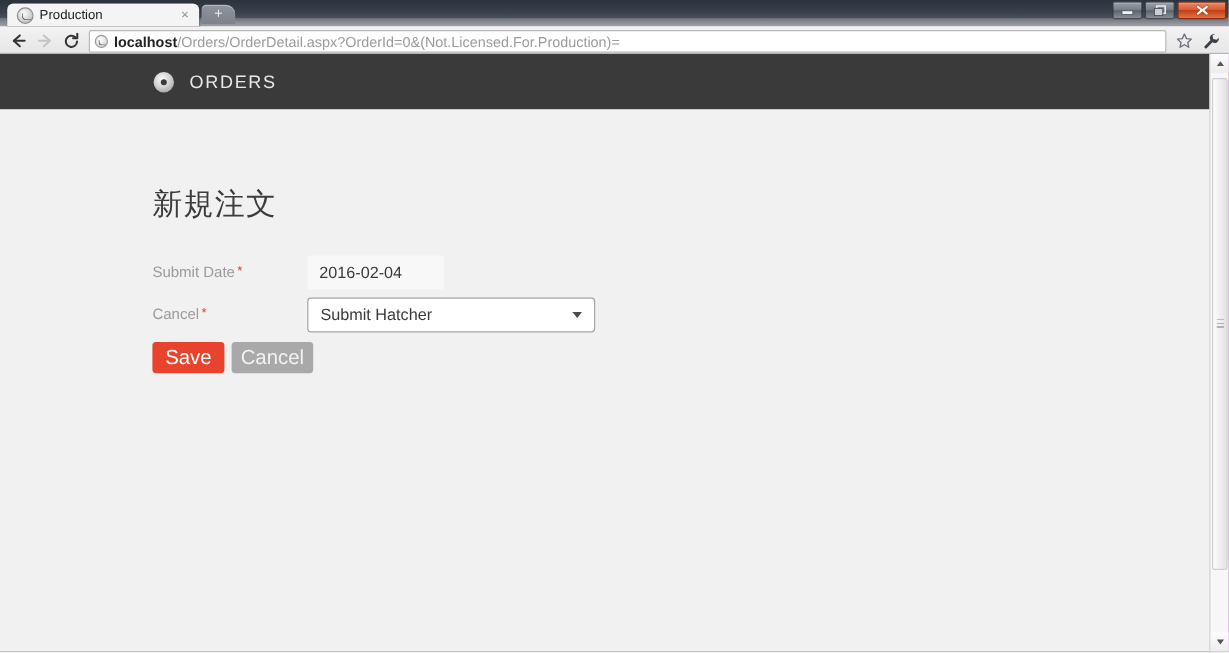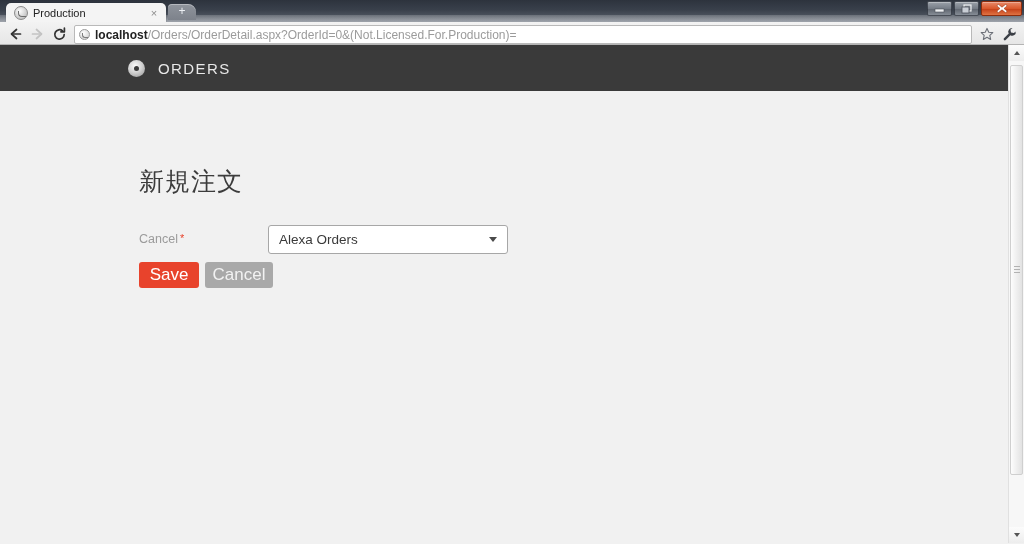--- a/index.html
+++ b/index.html
@@ -237,21 +237,21 @@
     background: #3a3a3a;
   }
   .brand-text {
     margin-left: 13px;
     color: #e8e8e8;
     font-size: 15px;
     letter-spacing: 1.4px;
   }
 
   .content {
-    padding: 12px;
+    padding: 0;
   }
   .page-title {
     margin: 0;
     padding: 62px 0 0 127px;
     font-size: 25px;
     font-weight: normal;
     color: #3c3c3c;
     letter-spacing: 1px;
   }
 
@@ -488,25 +488,29 @@
           <span class="brand-text">ORDERS</span>
         </div>
       </div>
 
       <div class="content">
 
         <h1 class="page-title">新規注文</h1>
 
         <div class="form">
 
+          <div class="form-row">
+            <span class="form-label"><span>Submit Date</span><span class="req">*</span></span>
+            <input class="date-input" type="text" value="2016-02-04" style="">
+          </div>
 
           <div class="form-row">
             <span class="form-label"><span>Cancel</span><span class="req">*</span></span>
             <div class="select-wrap">
-              <span class="select-value">Alexa Orders</span>
+              <span class="select-value">Submit Hatcher</span>
               <span class="select-arrow"></span>
             </div>
           </div>
 
           <div class="buttons">
             <button class="btn btn-save">Save</button>
             <button class="btn btn-cancel">Cancel</button>
           </div>
 
         </div>

